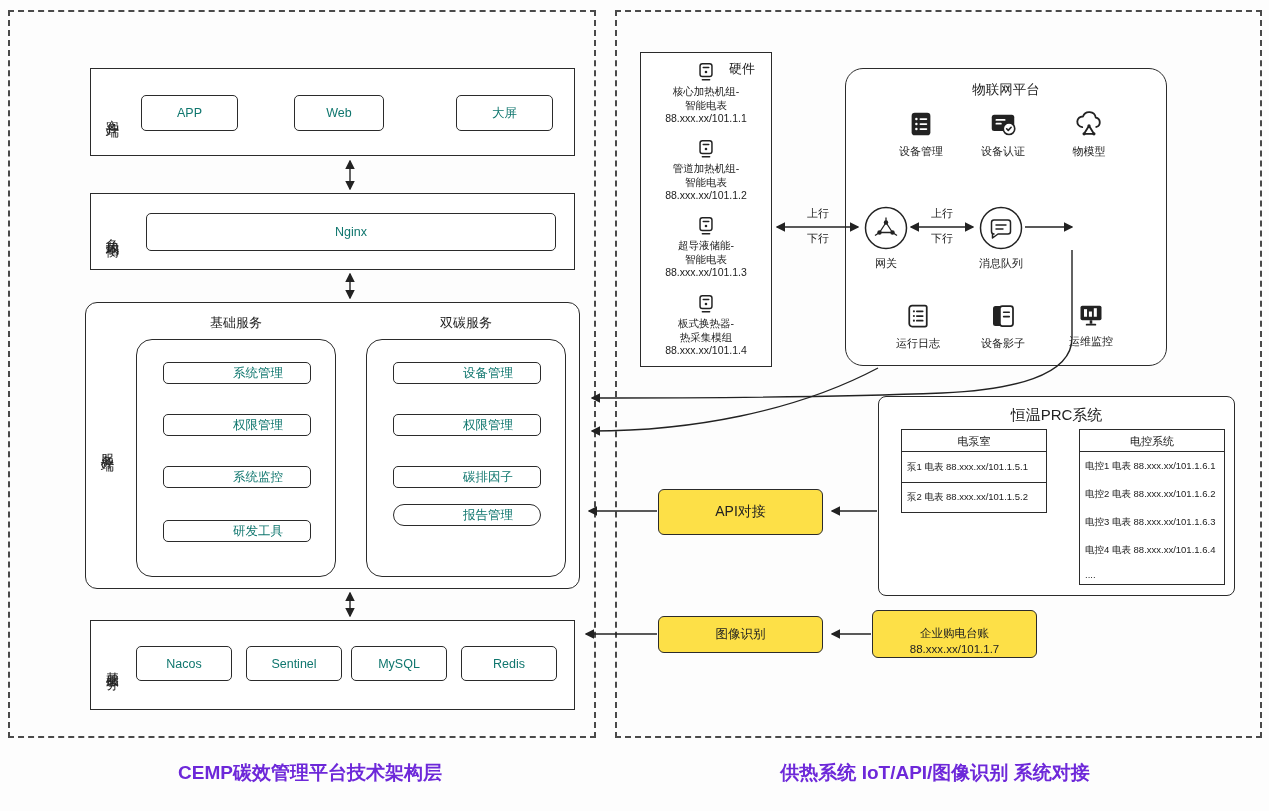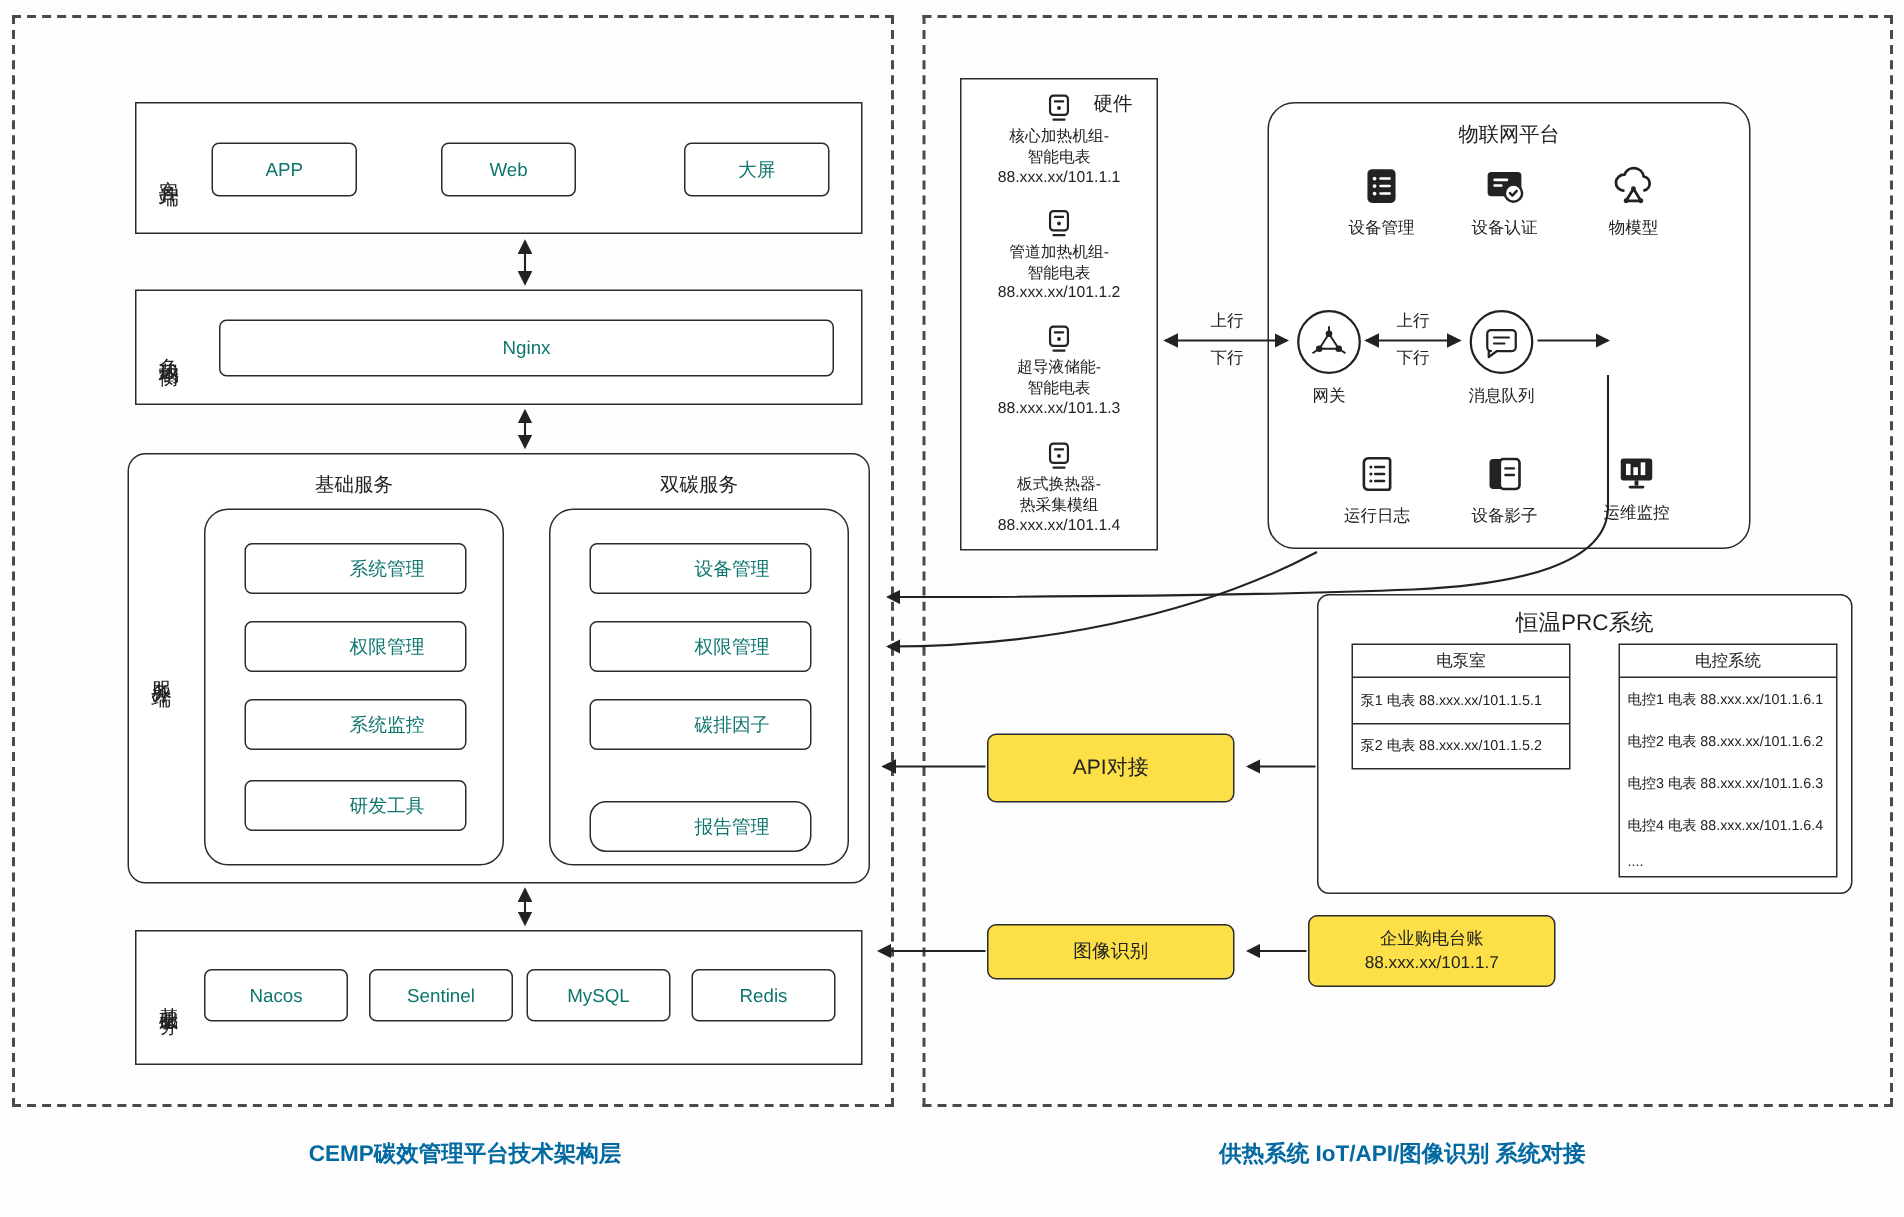--- a/index.html
+++ b/index.html
@@ -16,21 +16,21 @@
     position: absolute; border: 1.3px solid #2b2b2b; border-radius: 5px; background: #fff;
     display: flex; align-items: center; justify-content: center; font-size: 12.5px; color: #0f766e;
   }
   .vlabel {
     position: absolute; left: 12px; top: 50%; transform: translateY(-50%);
     writing-mode: vertical-rl; text-orientation: upright;
     font-size: 13.5px; letter-spacing: 2px; color: #222; white-space: nowrap;
   }
   .col-title { position: absolute; top: 11px; width: 200px; text-align: center; font-size: 13px; }
   .inner-box { position: absolute; top: 36px; width: 200px; height: 238px; border: 1.3px solid #2b2b2b; border-radius: 16px; background: #fff; }
-  .btn.svc { left: 26px; width: 148px; height: 34px; padding-left: 42px; }
+  .btn.svc { left: 26px; width: 148px; height: 22px; padding-left: 42px; }
 
   .hw-title { position: absolute; top: 7px; right: 16px; font-size: 13px; }
   .hw-entry { position: absolute; left: 0; width: 100%; display: flex; flex-direction: column; align-items: center; text-align: center; }
   .hw-entry .icon { height: 22px; margin-bottom: 2px; }
   .hw-line { font-size: 10.5px; line-height: 13.5px; }
 
   .iot-title { position: absolute; top: 12px; left: 0; width: 100%; text-align: center; font-size: 13.5px; }
   .iot-feature { position: absolute; width: 84px; display: flex; flex-direction: column; align-items: center; }
   .iot-label { font-size: 11px; margin-top: 5px; white-space: nowrap; }
   .iot-node { position: absolute; width: 44px; height: 44px; }
@@ -42,24 +42,24 @@
   .mt-header { height: 22px; line-height: 22px; text-align: center; font-size: 11px; border-bottom: 1.2px solid #2b2b2b; }
   .mt-row { height: 28px; display: flex; align-items: center; padding: 0 5px; font-size: 9.5px; white-space: nowrap; }
   .mt-row.tall { height: 30px; }
   .mt-row.sep { border-top: 1px solid #2b2b2b; }
   .mt-row.dots { height: 20px; }
 
   .simple-box {
     position: absolute; border: 1.3px solid #2b2b2b; border-radius: 6px; background: #fde047;
     display: flex; align-items: center; justify-content: center; text-align: center;
   }
-  .simple-box.col { flex-direction: column; }
+  .simple-box.col { flex-direction: column; justify-content: flex-end; }
   .ledger-line { font-size: 11.5px; line-height: 16px; }
 
-  .caption { position: absolute; text-align: center; font-size: 15px; font-weight: 600; color: #0369a1; }
+  .caption { position: absolute; text-align: center; font-size: 19px; font-weight: 600; color: #6d28d9; }
   .icon { display: inline-flex; }
 </style>
 </head>
 <body>
 
 <div class="canvas">
 
   <div class="dash" style="left:8px;top:10px;width:588px;height:728px;"></div>
   <div class="dash" style="left:615px;top:10px;width:647px;height:728px;"></div>
 
@@ -82,21 +82,21 @@
       <div class="btn svc" style="top:22px;">系统管理</div>
       <div class="btn svc" style="top:74px;">权限管理</div>
       <div class="btn svc" style="top:126px;">系统监控</div>
       <div class="btn svc" style="top:180px;">研发工具</div>
     </div>
     <div class="col-title" style="left:280px;">双碳服务</div>
     <div class="inner-box" style="left:280px;">
       <div class="btn svc" style="top:22px;">设备管理</div>
       <div class="btn svc" style="top:74px;">权限管理</div>
       <div class="btn svc" style="top:126px;">碳排因子</div>
-      <div class="btn svc" style="top:194px;border-radius:11px;">报告管理</div>
+      <div class="btn svc" style="top:164px;border-radius:11px;">报告管理</div>
     </div>
   </div>
 
   <div class="node-box" style="left:90px;top:620px;width:485px;height:90px;">
     <div class="vlabel" style="font-size:13px;">基础服务</div>
     <div class="btn" style="left:45px;top:25px;width:96px;height:35px;">Nacos</div>
     <div class="btn" style="left:155px;top:25px;width:96px;height:35px;">Sentinel</div>
     <div class="btn" style="left:260px;top:25px;width:96px;height:35px;">MySQL</div>
     <div class="btn" style="left:370px;top:25px;width:96px;height:35px;">Redis</div>
   </div>

